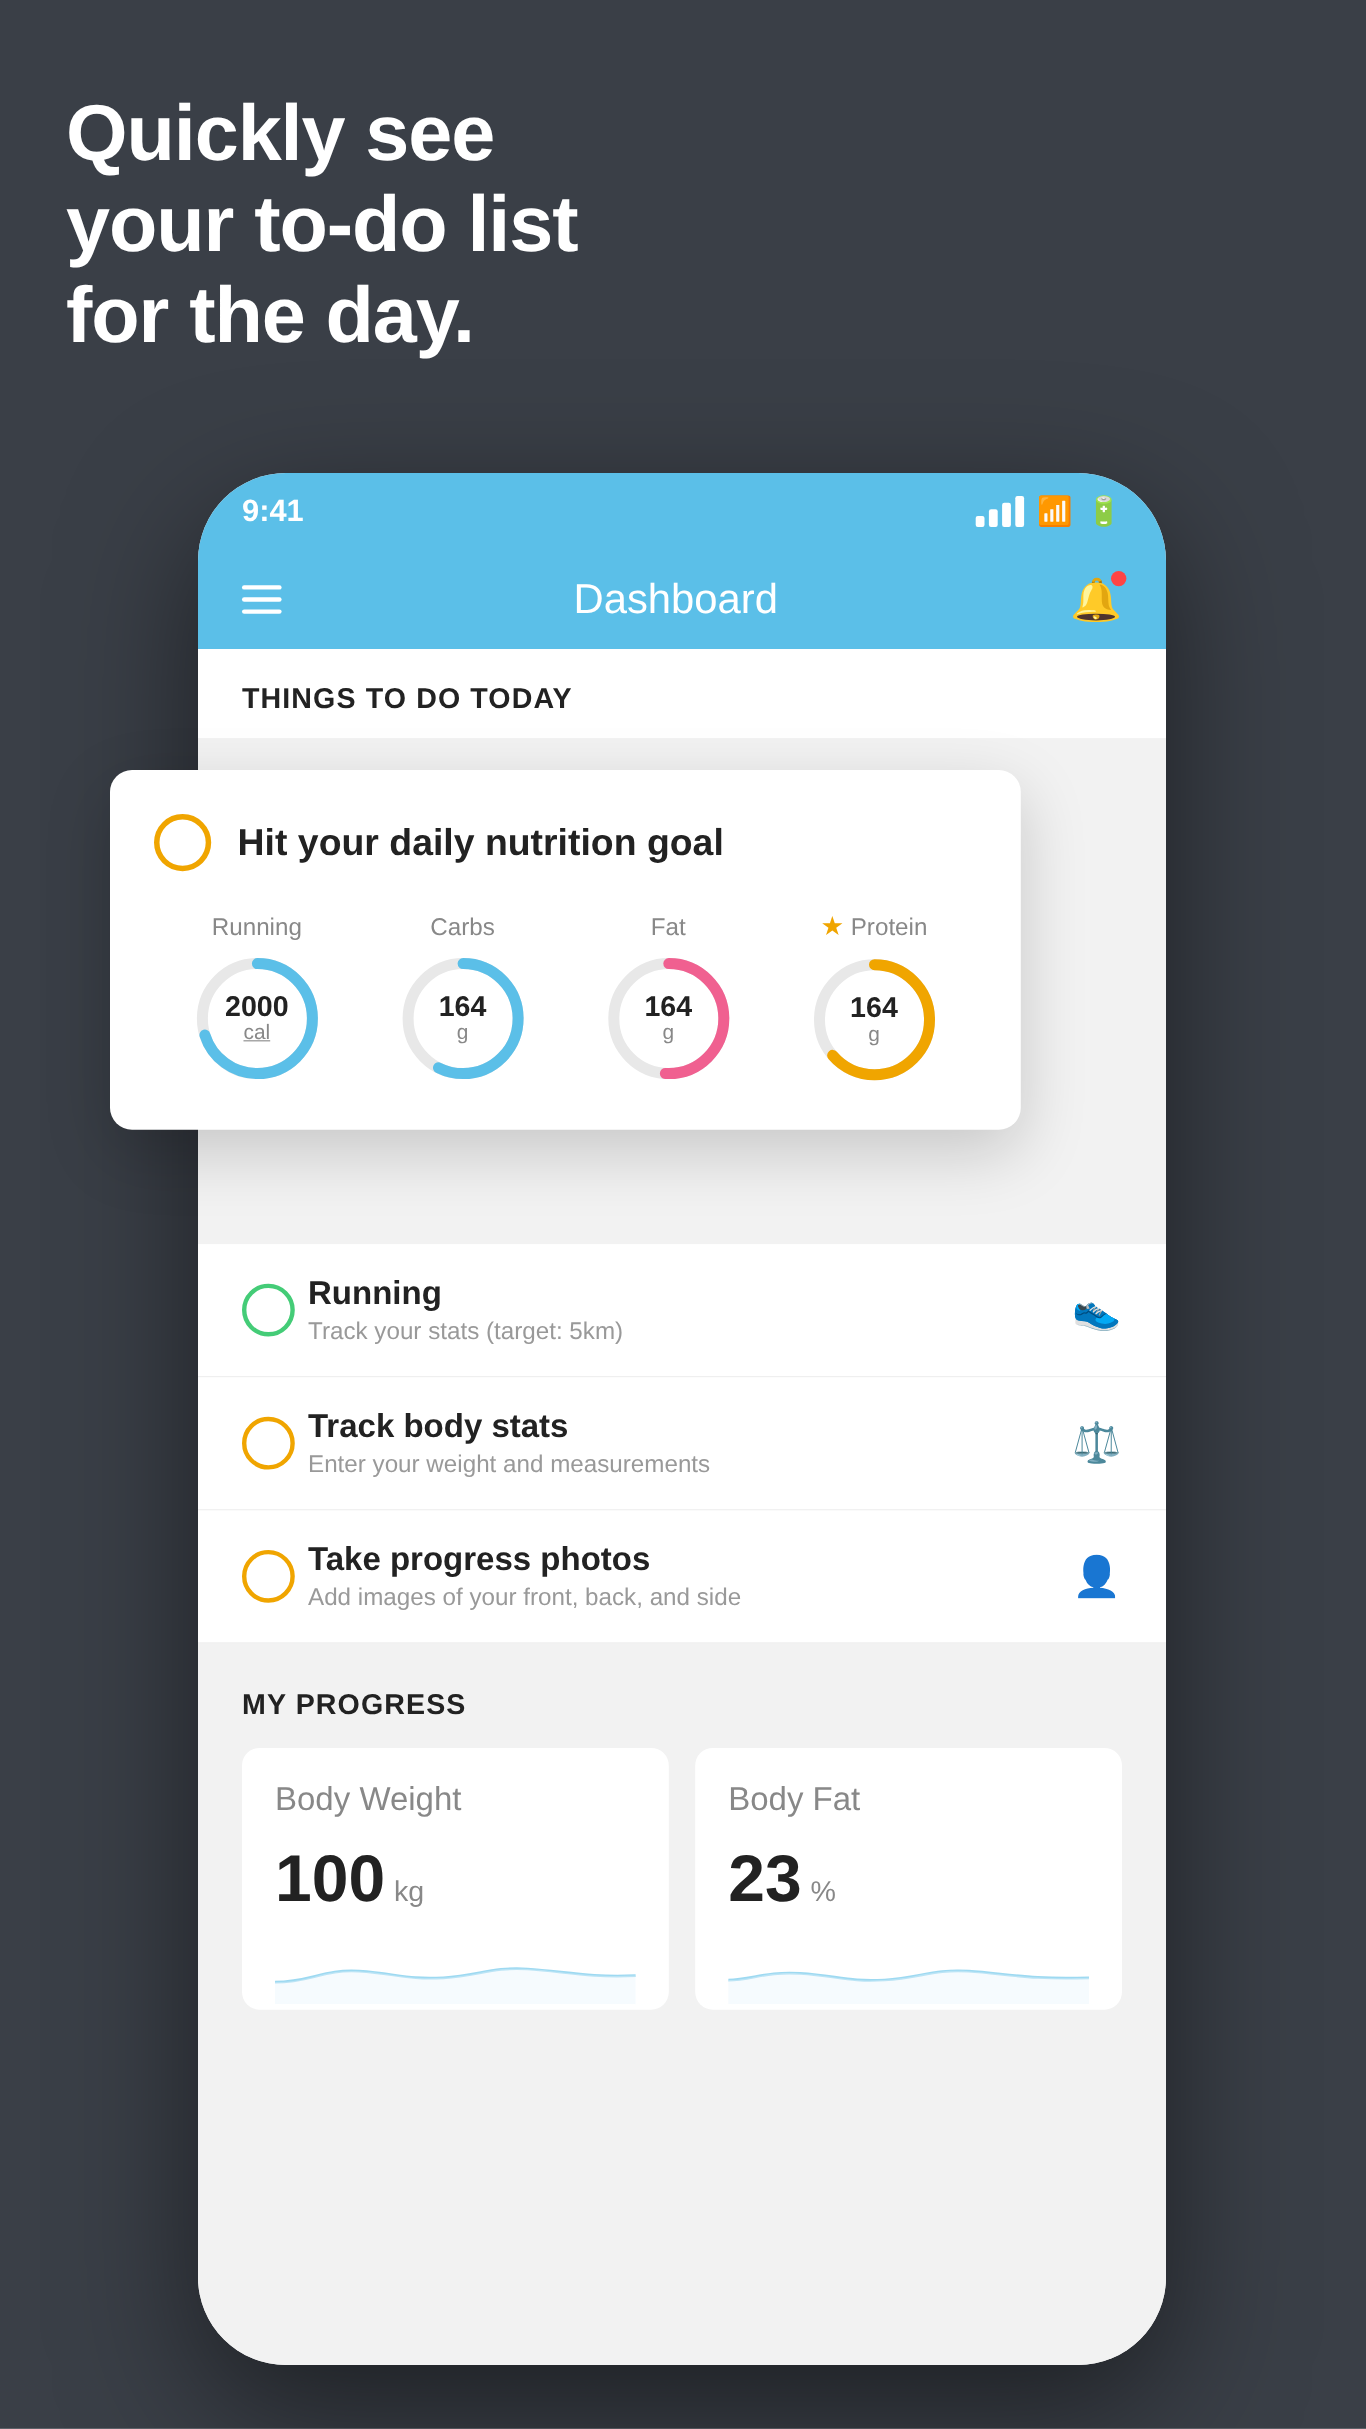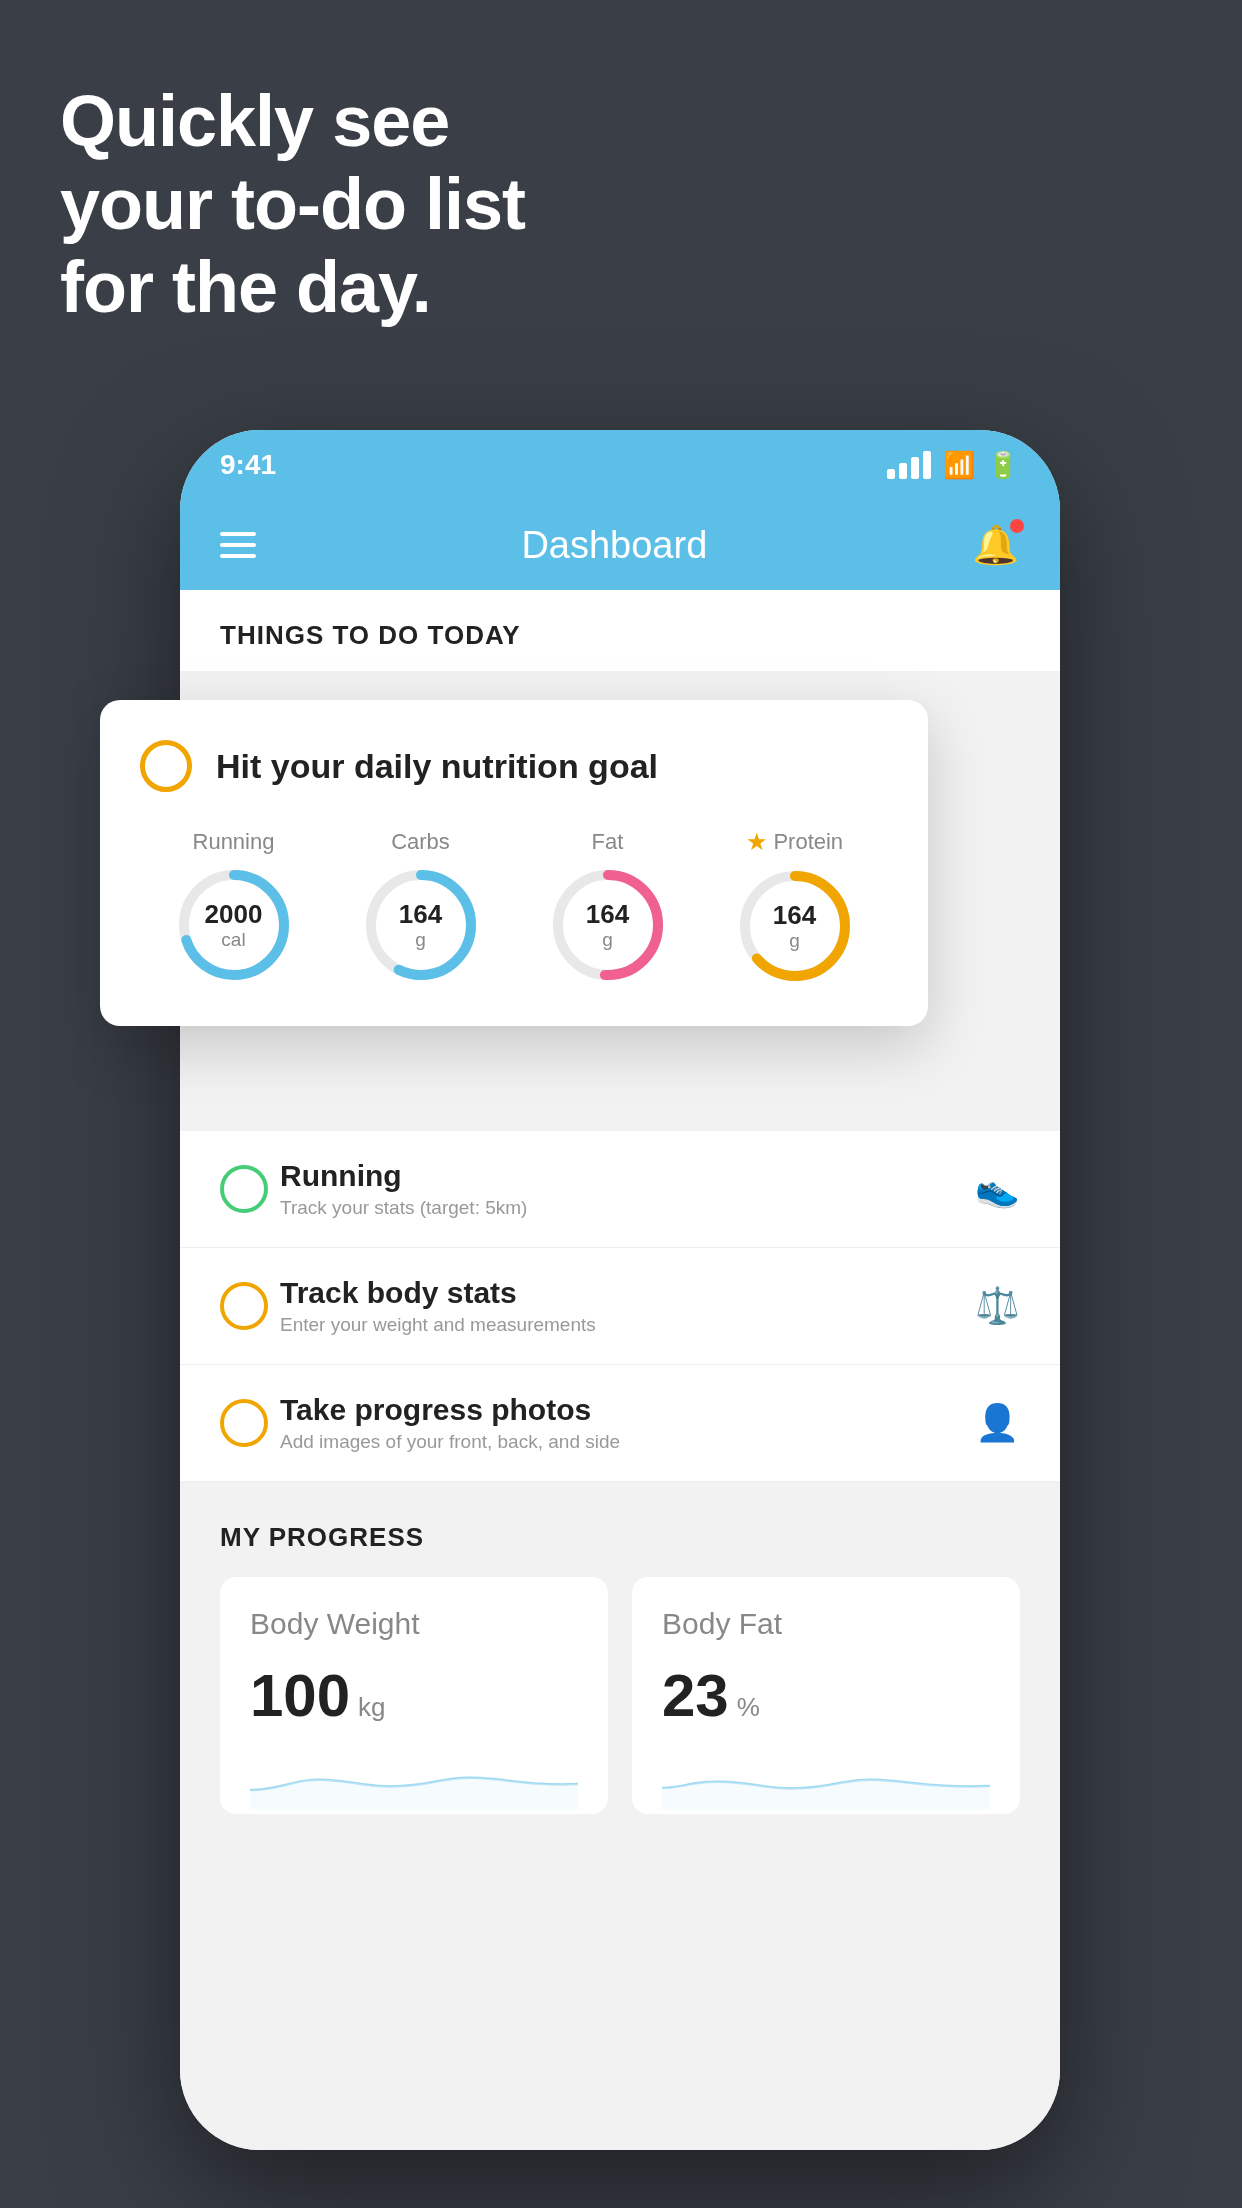--- a/index.html
+++ b/index.html
@@ -210,20 +210,21 @@
     }
     .ring-value {
       font-size: 26px;
       font-weight: 700;
       color: #222;
       line-height: 1.1;
     }
     .ring-unit {
       font-size: 19px;
       color: #888;
+      text-decoration: underline;
     }
 
     
     .todo-list {
       background: white;
       margin-top: 460px;
     }
     .todo-item {
       display: flex;
       align-items: center;
@@ -248,21 +249,21 @@
     }
     .todo-text {
       flex: 1;
     }
     .todo-title {
       font-size: 30px;
       font-weight: 600;
       color: #222;
     }
     .todo-subtitle {
-      font-size: 19px;
+      font-size: 22px;
       color: #999;
       margin-top: 4px;
     }
     .todo-icon {
       font-size: 36px;
       color: #ccc;
     }
 
     
     .progress-section {

